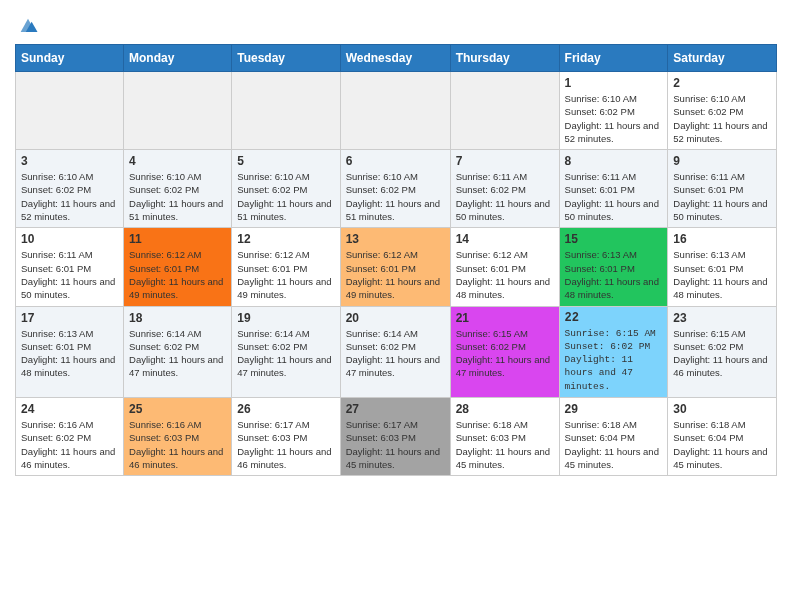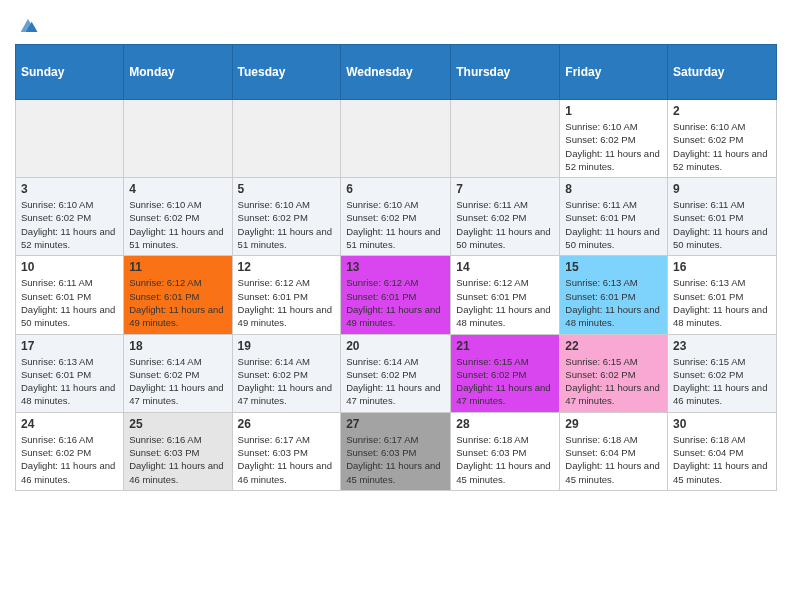--- a/index.html
+++ b/index.html
@@ -64,21 +64,21 @@
     .calendar {
       width: 100%;
       border-collapse: collapse;
       border: 1px solid #ccc;
     }
     .calendar th {
       background: #2a7abf;
       color: #fff;
       font-size: 12px;
       font-weight: bold;
-      padding: 20px 5px;
+      padding: 6px 5px;
       text-align: left;
       border: 1px solid #2265a3;
     }
     .calendar td {
       vertical-align: top;
       border: 1px solid #ccc;
       padding: 4px 5px;
       width: 113px;
       min-height: 80px;
       background: #fff;
@@ -215,33 +215,33 @@
             <div class="day-info" style="white-space: pre-line;">Sunrise: 6:12 AM
 Sunset: 6:01 PM
 Daylight: 11 hours and 49 minutes.</div>
           </td>
           <td style="background: rgb(255, 255, 255);">
             <span class="day-number">12</span>
             <div class="day-info" style="white-space: pre-line;">Sunrise: 6:12 AM
 Sunset: 6:01 PM
 Daylight: 11 hours and 49 minutes.</div>
           </td>
-          <td style="background: #d946ef;">
+          <td style="background: #fdba74;">
             <span class="day-number">13</span>
             <div class="day-info" style="white-space: pre-line;">Sunrise: 6:12 AM
 Sunset: 6:01 PM
 Daylight: 11 hours and 49 minutes.</div>
           </td>
           <td style="background: rgb(255, 255, 255);">
             <span class="day-number">14</span>
             <div class="day-info" style="white-space: pre-line;">Sunrise: 6:12 AM
 Sunset: 6:01 PM
 Daylight: 11 hours and 48 minutes.</div>
           </td>
-          <td style="background: #7dd3fc; margin-left: 44px;">
+          <td style="background: #22c55e; margin-left: 44px;">
             <span class="day-number">15</span>
             <div class="day-info" style="white-space: pre-line;">Sunrise: 6:13 AM
 Sunset: 6:01 PM
 Daylight: 11 hours and 48 minutes.</div>
           </td>
           <td style="background: rgb(255, 255, 255);">
             <span class="day-number">16</span>
             <div class="day-info" style="white-space: pre-line;">Sunrise: 6:13 AM
 Sunset: 6:01 PM
 Daylight: 11 hours and 48 minutes.</div>
@@ -271,41 +271,41 @@
             <div class="day-info" style="white-space: pre-line;">Sunrise: 6:14 AM
 Sunset: 6:02 PM
 Daylight: 11 hours and 47 minutes.</div>
           </td>
           <td style="background: #d946ef;">
             <span class="day-number">21</span>
             <div class="day-info" style="white-space: pre-line;">Sunrise: 6:15 AM
 Sunset: 6:02 PM
 Daylight: 11 hours and 47 minutes.</div>
           </td>
-          <td style="background: #f9a8d4;">
+          <td style="background: #7dd3fc; font-family: Liberation Mono, monospace;">
             <span class="day-number">22</span>
             <div class="day-info" style="white-space: pre-line;">Sunrise: 6:15 AM
 Sunset: 6:02 PM
 Daylight: 11 hours and 47 minutes.</div>
           </td>
           <td style="background: rgb(240, 244, 248);">
             <span class="day-number">23</span>
             <div class="day-info" style="white-space: pre-line;">Sunrise: 6:15 AM
 Sunset: 6:02 PM
 Daylight: 11 hours and 46 minutes.</div>
           </td>
         </tr>
         <tr>
           <td style="background: rgb(255, 255, 255);">
             <span class="day-number">24</span>
             <div class="day-info" style="white-space: pre-line;">Sunrise: 6:16 AM
 Sunset: 6:02 PM
 Daylight: 11 hours and 46 minutes.</div>
           </td>
-          <td style="background: #e5e5e5;">
+          <td style="background: #fdba74;">
             <span class="day-number">25</span>
             <div class="day-info" style="white-space: pre-line;">Sunrise: 6:16 AM
 Sunset: 6:03 PM
 Daylight: 11 hours and 46 minutes.</div>
           </td>
           <td style="background: rgb(255, 255, 255);">
             <span class="day-number">26</span>
             <div class="day-info" style="white-space: pre-line;">Sunrise: 6:17 AM
 Sunset: 6:03 PM
 Daylight: 11 hours and 46 minutes.</div>

